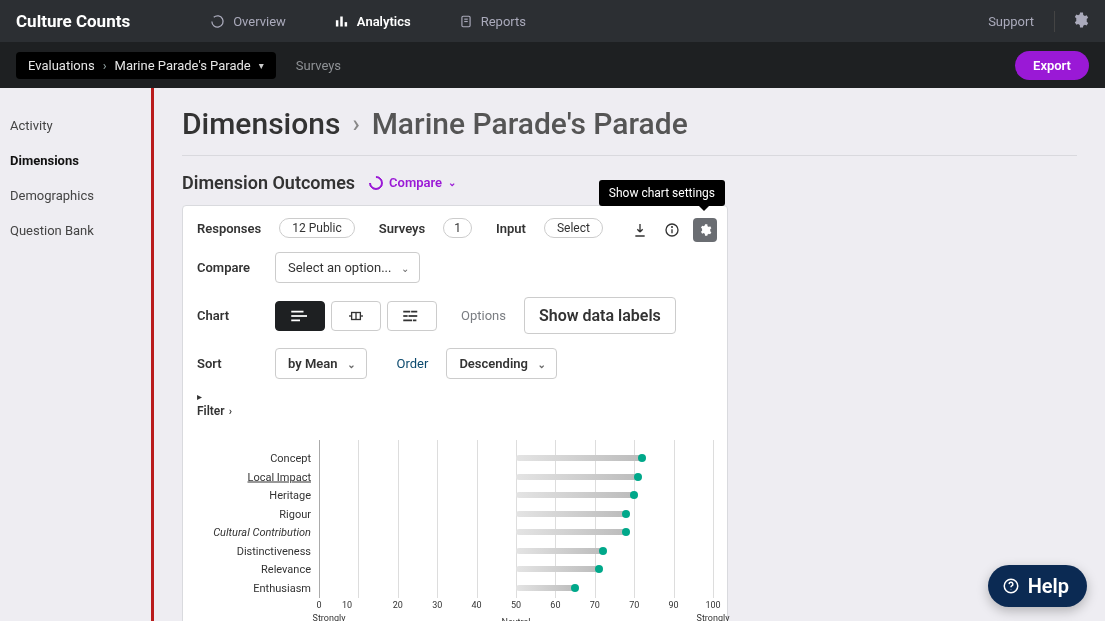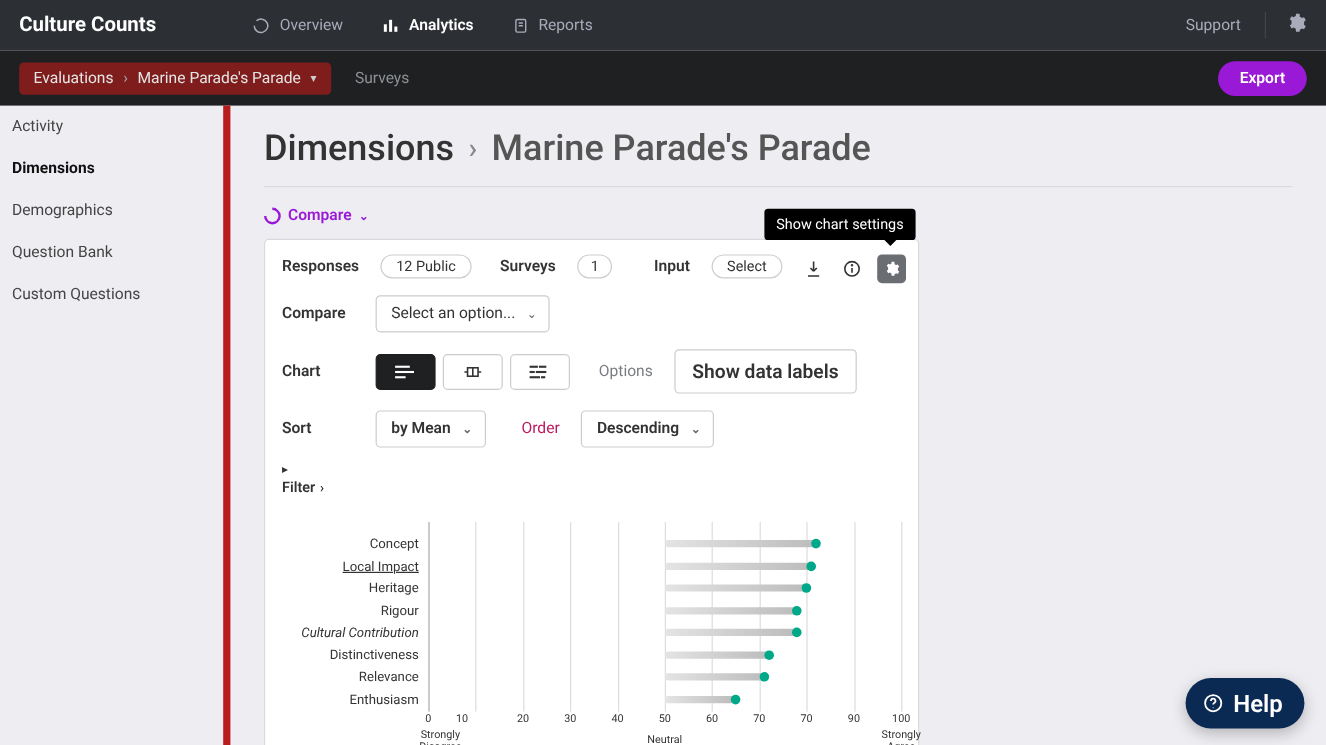--- a/index.html
+++ b/index.html
@@ -1,37 +1,37 @@
 <!DOCTYPE html>
 <html><head>
 <meta charset="utf-8">
 <style>
   * { box-sizing: border-box; margin:0; padding:0; font-family: -apple-system, BlinkMacSystemFont, "Segoe UI", Roboto, Helvetica, Arial, sans-serif; }
   body { width:1105px; height:621px; background:#eeedf2; color:#333; font-size:13px; overflow:hidden; position:relative; }
 
   
   .topbar { height:42px; background:#2c2f33; display:flex; align-items:center; padding:0 16px; color:#cfd2d6; }
   .brand { font-size:17px; font-weight:700; color:#fff; margin-right:80px; }
-  .topnav { display:flex; gap:32px; }
+  .topnav { display:flex; gap:48px; }
   .topnav-item { display:flex; align-items:center; gap:8px; color:#aab; cursor:pointer; font-size:13px; }
   .topnav-item.active { color:#fff; font-weight:600; }
   .top-right { margin-left:auto; display:flex; align-items:center; gap:20px; }
   .gear-icon-svg { width:18px; height:18px; fill:#aab; }
 
   
   .crumbbar { height:46px; background:#1e2022; display:flex; align-items:center; padding:0 16px; }
-  .crumb-pill { background:#7f1d1d; color:#e5e5e5; border-radius:4px; padding:6px 12px; display:flex; align-items:center; gap:8px; font-size:13px; }
+  .crumb-pill { background:#000000; color:#e5e5e5; border-radius:4px; padding:6px 12px; display:flex; align-items:center; gap:8px; font-size:13px; }
   .crumb-pill .sep { color:#9aa; }
   .crumb-pill .caret { font-size:10px; color:#ccc; }
   .crumb-surveys { margin-left:20px; color:#8e9195; font-size:13px; }
   .export-btn { margin-left:auto; background:#9a19d6; color:#fff; border:none; border-radius:16px; padding:7px 18px; font-size:13px; font-weight:600; cursor:pointer; }
 
   
   .content-wrap { display:flex; height:calc(100% - 88px); }
-  .sidebar { width:192px; border-right:6px solid #b91c1c; padding-top:0; }
+  .sidebar { width:154px; border-right:3px solid #b91c1c; padding-top:20px; }
   .sidebar-item { padding:10px 10px; color:#444; cursor:pointer; font-size:13px; }
   .sidebar-item.active { font-weight:700; color:#111; }
 
   .main { flex:1; padding:18px 28px 0 28px; overflow:hidden; position:relative; }
   .page-title { font-size:30px; font-weight:500; color:#333; display:flex; align-items:center; gap:12px; }
   .page-title .chev { color:#888; font-size:24px; }
   .page-title .sub { color:#555; }
   .hr { border:none; border-top:1px solid #d9d9de; margin:14px 0 16px 0; }
 
   .section-row { display:flex; align-items:center; gap:10px; }
@@ -136,32 +136,32 @@
   <div class="crumb-surveys">Surveys</div>
   <button class="export-btn">Export</button>
 </div>
 
 <div class="content-wrap">
   <div class="sidebar">
     <div class="sidebar-item">Activity</div>
     <div class="sidebar-item active">Dimensions</div>
     <div class="sidebar-item">Demographics</div>
     <div class="sidebar-item">Question Bank</div>
-    <div class="sidebar-item">Custom Questions</div>
   </div>
 
   <div class="main">
     <div class="page-title">
       <span>Dimensions</span>
       <span class="chev">›</span>
       <span class="sub">Marine Parade's Parade</span>
     </div>
     <hr class="hr">
 
     <div class="section-row">
+      <div class="section-title">Dimension Outcomes</div>
       <div class="compare-link">
         <span class="compare-ring"></span>
         <span>Compare</span>
         <span class="compare-caret">⌄</span>
       </div>
     </div>
 
     <div class="card">
       <div class="top-icons">
         <span class="ic-btn">
@@ -183,21 +183,21 @@
           <div class="tooltip">Show chart settings</div>
         </span>
       </div>
 
       <div class="filters">
         <div class="filter-row">
           <span class="lbl responses">Responses</span>
           <span class="pill">12 Public</span>
           <span class="lbl responses" style="margin-left:6px;">Surveys</span>
           <span class="pill" style="padding:2px 10px;">1</span>
-          <span class="lbl responses" style="margin-left:17px;">Input</span>
+          <span class="lbl responses" style="margin-left:6px;">Input</span>
           <span class="pill">Select</span>
         </div>
         <div class="filter-row">
           <span class="lbl">Compare</span>
           <div class="sel">
             <span>Select an option...</span>
             <span class="caret">⌄</span>
           </div>
         </div>
         <div class="filter-row">
@@ -231,21 +231,21 @@
           </div>
           <span class="opt-lbl">Options</span>
           <div class="opt-btn">Show data labels</div>
         </div>
         <div class="filter-row">
           <span class="lbl">Sort</span>
           <div class="sel bold">
             <span>by Mean</span>
             <span class="caret">⌄</span>
           </div>
-          <span class="opt-lbl" style="margin-left:12px;color:#be185d;">Order</span>
+          <span class="opt-lbl" style="margin-left:12px;color:#0c4a6e;">Order</span>
           <div class="sel bold">
             <span>Descending</span>
             <span class="caret">⌄</span>
           </div>
         </div>
       </div>
 
       <div class="filter-mini">
         <span class="arrow">▸</span>
         <span class="lbl-filter">

